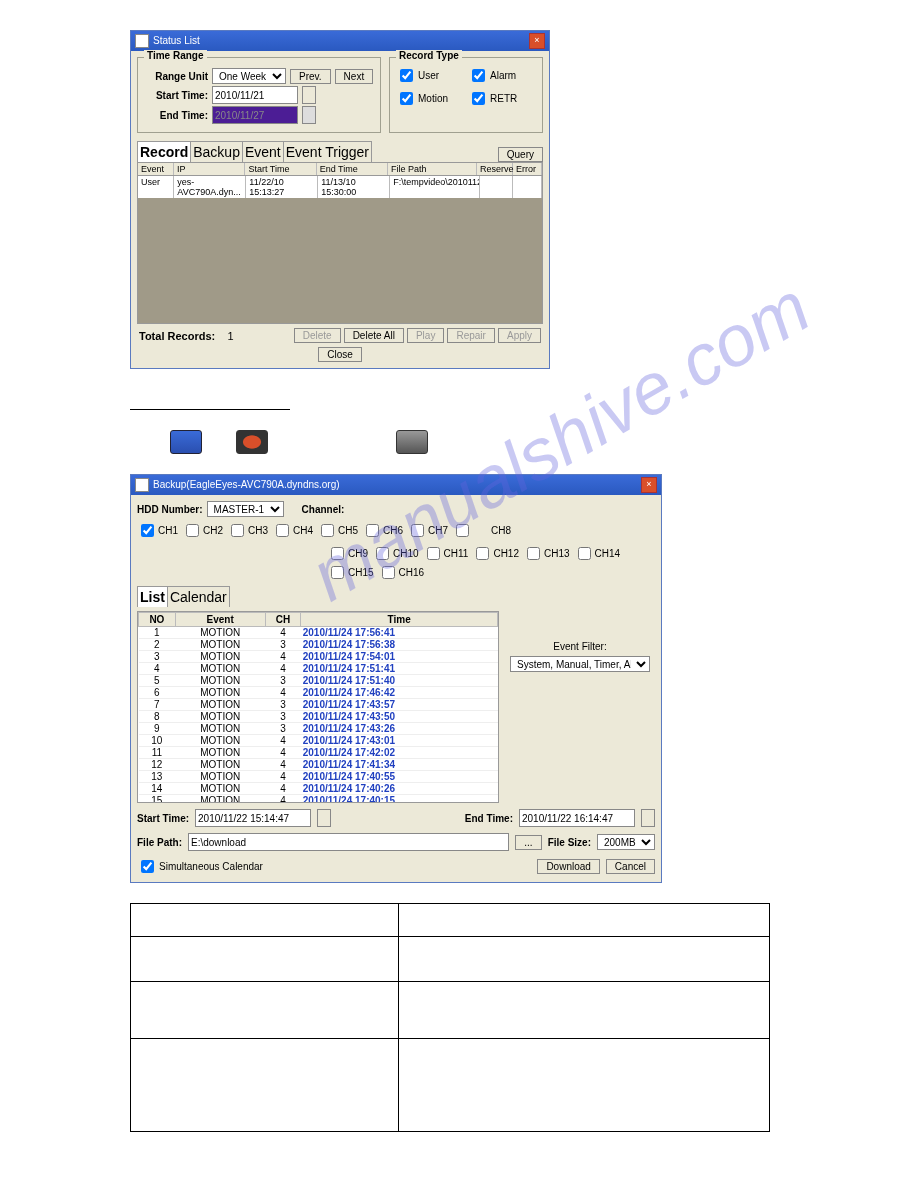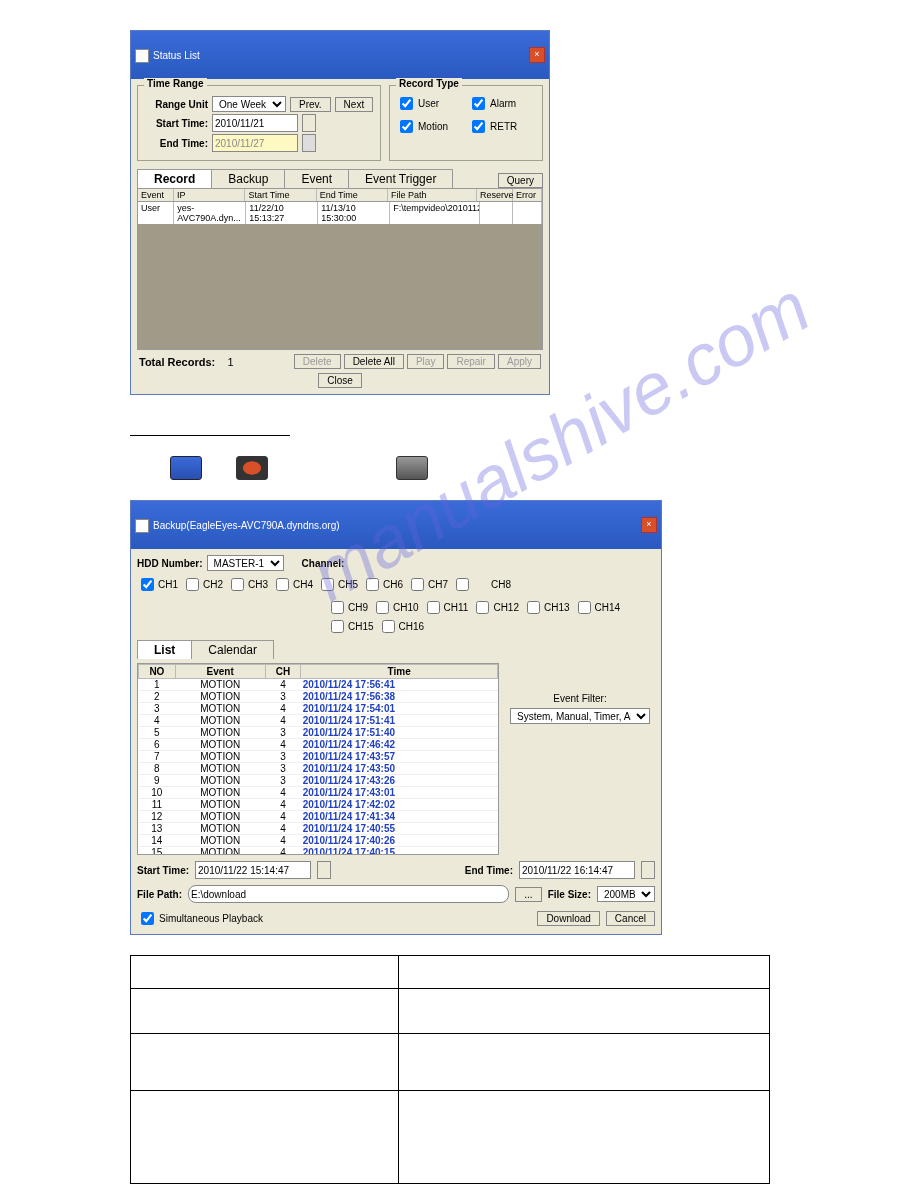--- a/index.html
+++ b/index.html
@@ -27,51 +27,51 @@
   .win {
     border: 1px solid #5a7ac0;
     background: #ece9d8;
     margin-bottom: 20px;
     width: 418px;
   }
   .titlebar {
     background: linear-gradient(#3a6bd8,#2a59c0);
     color: #fff;
     font-size: 10px;
-    padding: 16px 4px;
+    padding: 2px 4px;
     display: flex;
     justify-content: space-between;
-    align-items: flex-end;
+    align-items: center;
   }
   .titlebar .tbicon {
     width:12px;height:12px;background:#fff;border:1px solid #888;display:inline-block;margin-right:4px;vertical-align:middle;
   }
   .closebtn {
     width:14px;height:14px;background:#d94f2a;border:1px solid #a33;color:#fff;font-size:9px;line-height:12px;text-align:center;cursor:pointer;
   }
   .inner { padding:6px; }
   .groupbox {
     border:1px solid #a0a090;
     padding:8px 6px 6px 6px;
     margin-bottom:4px;
     position:relative;
   }
   .groupbox > .gtitle {
     position:absolute;top:-8px;left:6px;background:#ece9d8;padding:0 3px;font-size:10px;font-weight:bold;
   }
   .row { display:flex;align-items:center;margin:2px 0;gap:4px;}
   .lbl { width:64px;text-align:right;font-size:10px;font-weight:bold;}
   select,input[type=text]{font-size:10px;border:1px solid #888;background:#fff;padding:0 2px;height:16px;}
-  input[disabled]{background:#fef9c3;color:#888;}
+  input[disabled]{background:#4c1d95;color:#888;}
   .btn {
     font-size:10px;border:1px solid #888;background:#ece9d8;padding:1px 8px;cursor:pointer;
   }
   .btn[disabled]{color:#999;cursor:default;}
   .tabs {display:flex;}
-  .tab {border:1px solid #999;border-bottom:none;background:#ece9d8;padding:2px 16px;font-size:12px;margin-right:-1px;}
+  .tab {border:1px solid #999;border-bottom:none;background:#ece9d8;padding:2px 2px;font-size:14px;margin-right:-1px;}
   .tab.active{background:#fff;font-weight:bold;}
   .listarea {border:1px solid #999;background:#a09a88;min-height:160px;}
   .listhead {display:flex;background:#ece9d8;border-bottom:1px solid #999;}
   .listhead div,.listrow div{font-size:9px;padding:1px 3px;border-right:1px solid #bbb;box-sizing:border-box;}
   .listrow {display:flex;background:#fff;}
   .c-evt{width:40px;} .c-ip{width:80px;} .c-st{width:80px;} .c-et{width:80px;} .c-fp{width:100px;overflow:hidden;} .c-rs{width:36px;} .c-er{width:32px;}
   .footer {display:flex;align-items:center;justify-content:space-between;padding:4px 2px;}
   .checks{display:inline-flex;align-items:center;gap:2px;font-size:10px;}
 
   .icons-row { margin:20px 0 20px 40px;display:flex;gap:34px;align-items:center;}
@@ -419,30 +419,30 @@
       <input type="text" style="width: 110px;" value="2010/11/22 15:14:47">
       <span style="border:1px solid #888;width:12px;height:16px;background:#ece9d8;"></span>
       <span style="flex:1;"></span>
       <b>End Time:</b>
       <input type="text" style="width: 110px;" value="2010/11/22 16:14:47">
       <span style="border:1px solid #888;width:12px;height:16px;background:#ece9d8;"></span>
     </div>
 
     <div class="pathbar">
       <b>File Path:</b>
-      <input type="text" style="flex: 1 1 0%; border-radius: 8px;" value="E:\download">
+      <input type="text" style="flex: 1 1 0%;" value="E:\download">
       <button class="btn">...</button>
       <b>File Size:</b>
       <select><option>200MB</option></select>
     </div>
 
     <div class="pathbar">
       <label class="checks">
             <input type="checkbox" checked="" style="">
-            <span>Simultaneous Playback</span>
+            <span>Simultaneous Calendar</span>
           </label>
       <span style="flex:1;"></span>
       <button class="btn">Download</button>
       <button class="btn">Cancel</button>
     </div>
   </div>
 </div>
 
 <table class="desc">
   <tbody>

